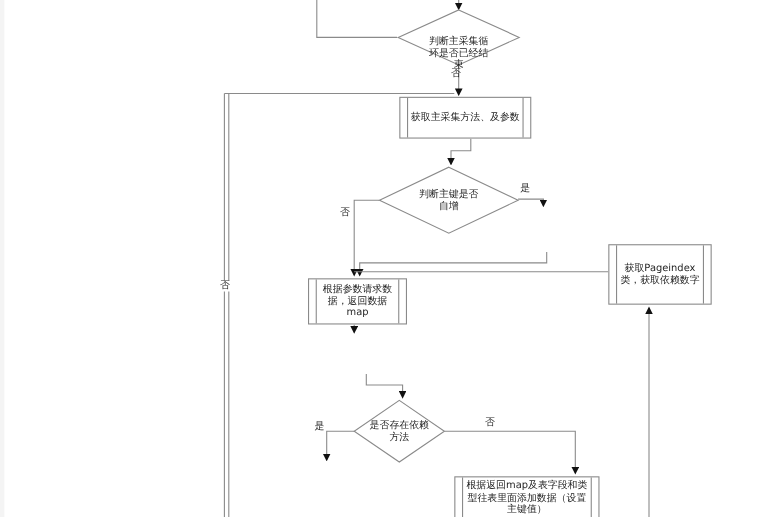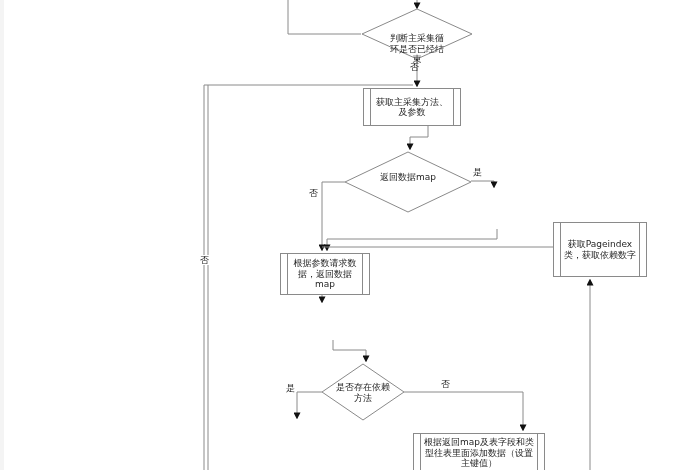--- a/index.html
+++ b/index.html
@@ -75,42 +75,42 @@
     <polyline points="333,340 333,350 366,350 366,361" fill="none" stroke="#8a8a8a" stroke-width="1" marker-end="url(#arr)"></polyline>
     <polyline points="322,392 297,392 297,418" fill="none" stroke="#8a8a8a" stroke-width="1" marker-end="url(#arr)"></polyline>
     <polyline points="404,392 523,392 523,430" fill="none" stroke="#8a8a8a" stroke-width="1" marker-end="url(#arr)"></polyline>
     <polyline points="590,470 590,280" fill="none" stroke="#8a8a8a" stroke-width="1" marker-end="url(#arr)"></polyline>
 
     <polygon points="417,9 472,34 417,59 362,34" fill="#ffffff" stroke="#8a8a8a" stroke-width="1"></polygon>
     <polygon points="408,152 471,182 408,212 345,182" fill="#ffffff" stroke="#8a8a8a" stroke-width="1"></polygon>
     <polygon points="363,364 404,392 363,420 322,392" fill="#ffffff" stroke="#8a8a8a" stroke-width="1"></polygon>
   </svg>
 
-  <div class="proc" style="left:363px;top:88px;width:98px;height:38px">
+  <div class="proc" style="left:363px;top:88px;width:120px;height:38px">
     <span class="txt">获取主采集方法、及参数</span>
   </div>
 
 
   <div class="proc" style="left:553px;top:222px;width:94px;height:55px">
     <span class="txt">获取Pageindex类，获取依赖数字</span>
   </div>
 
   <div class="proc" style="left:280px;top:253px;width:90px;height:42px">
     <span class="txt">根据参数请求数据，返回数据map</span>
   </div>
 
 
 
   <div class="proc" style="left:413px;top:433px;width:132px;height:48px">
     <span class="txt" style="align-self:flex-start;padding-top:3px"></span>
     <span class="txt" style="position:absolute;left:0;right:0;top:3px">根据返回map及表字段和类型往表里面添加数据（设置主键值）</span>
   </div>
 
   <div class="dtext" style="left:387px;top:33px;width:60px">判断主采集循环是否已经结束</div>
-  <div class="dtext" style="left:378px;top:172px;width:60px">返回数据map</div>
+  <div class="dtext" style="left:378px;top:172px;width:60px">判断主键是否自增</div>
   <div class="dtext" style="left:333px;top:382px;width:60px">是否存在依赖方法</div>
 
   <span class="edge-label" style="left:410px;top:62px">否</span>
   <span class="edge-label" style="left:473px;top:167px">是</span>
   <span class="edge-label" style="left:309px;top:188px">否</span>
   <span class="edge-label on-line" style="left:199px;top:255px">否</span>
   <span class="edge-label" style="left:286px;top:383px">是</span>
   <span class="edge-label" style="left:441px;top:379px">否</span>
 </div>
 

